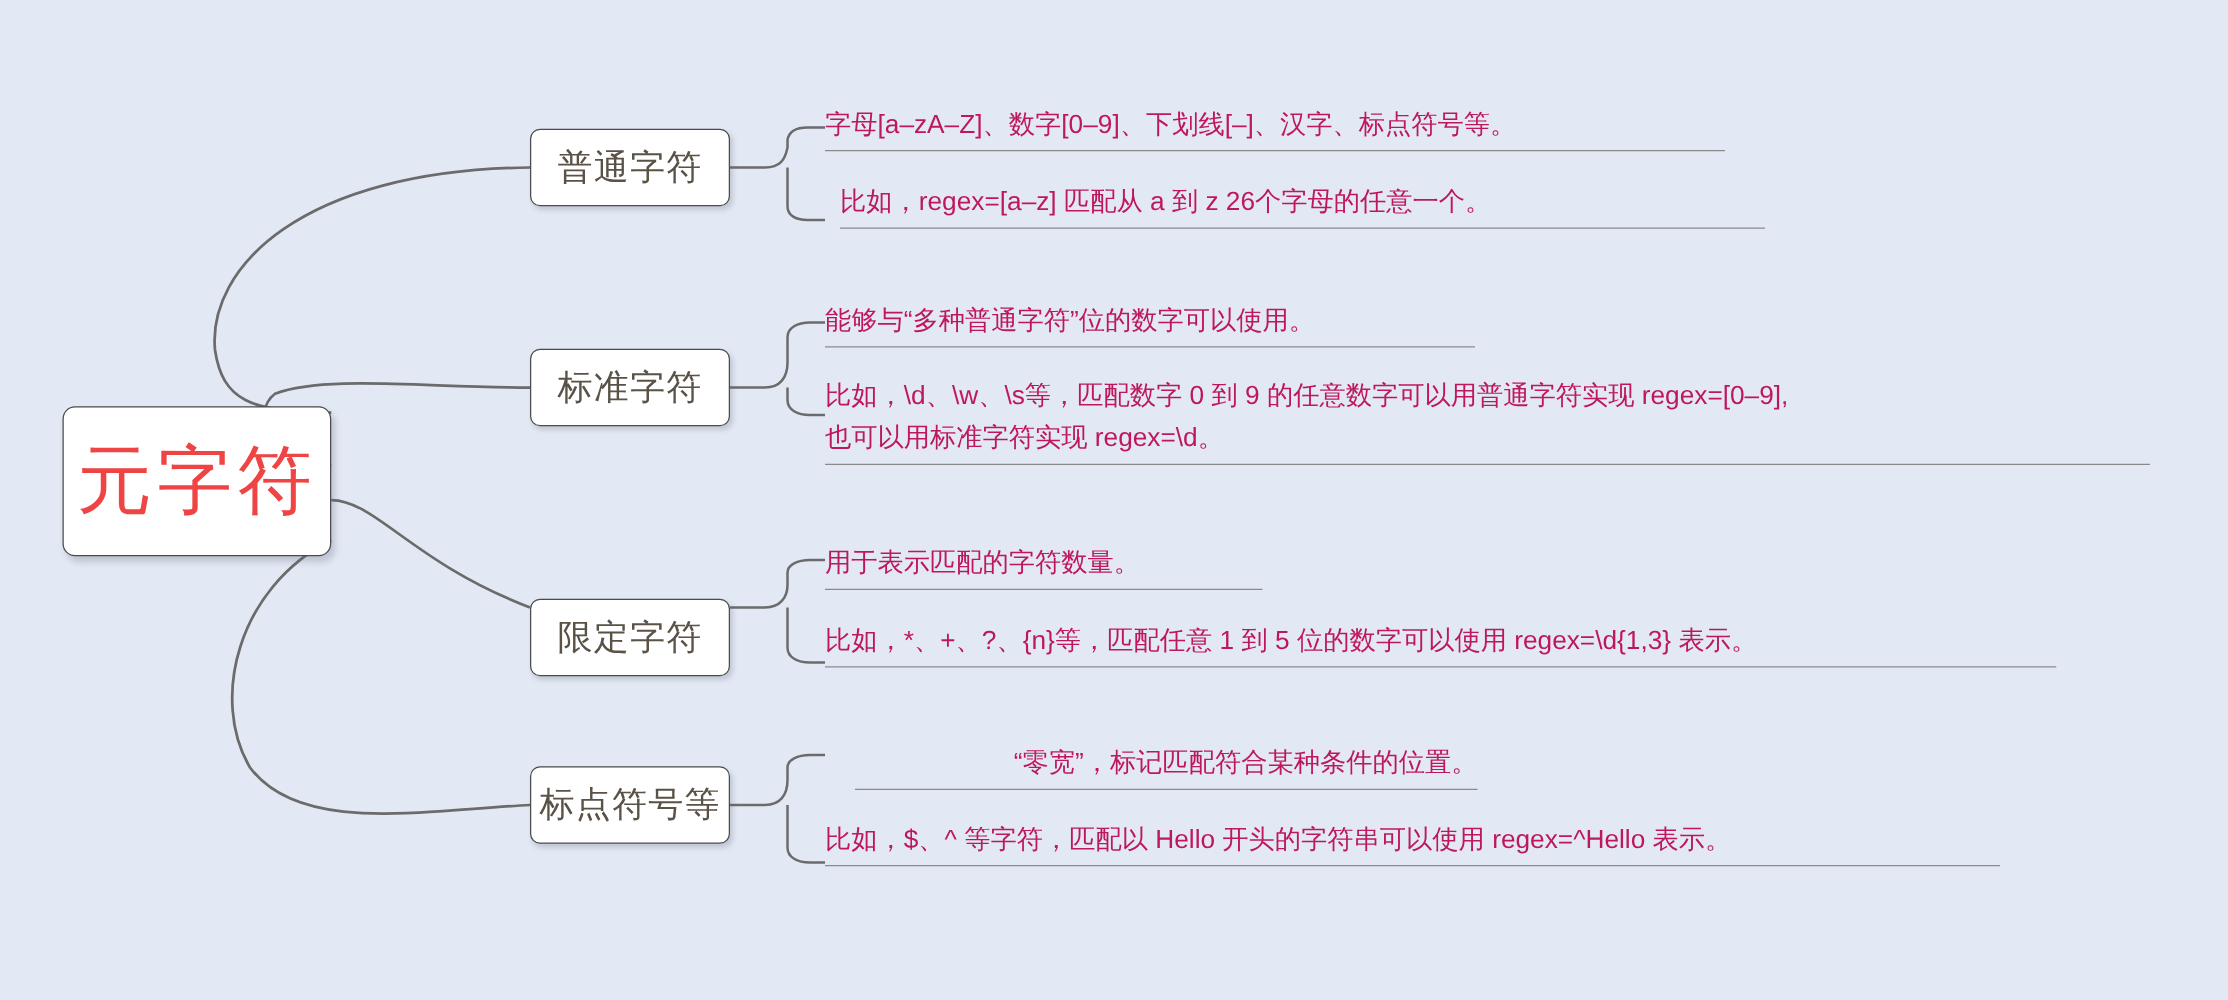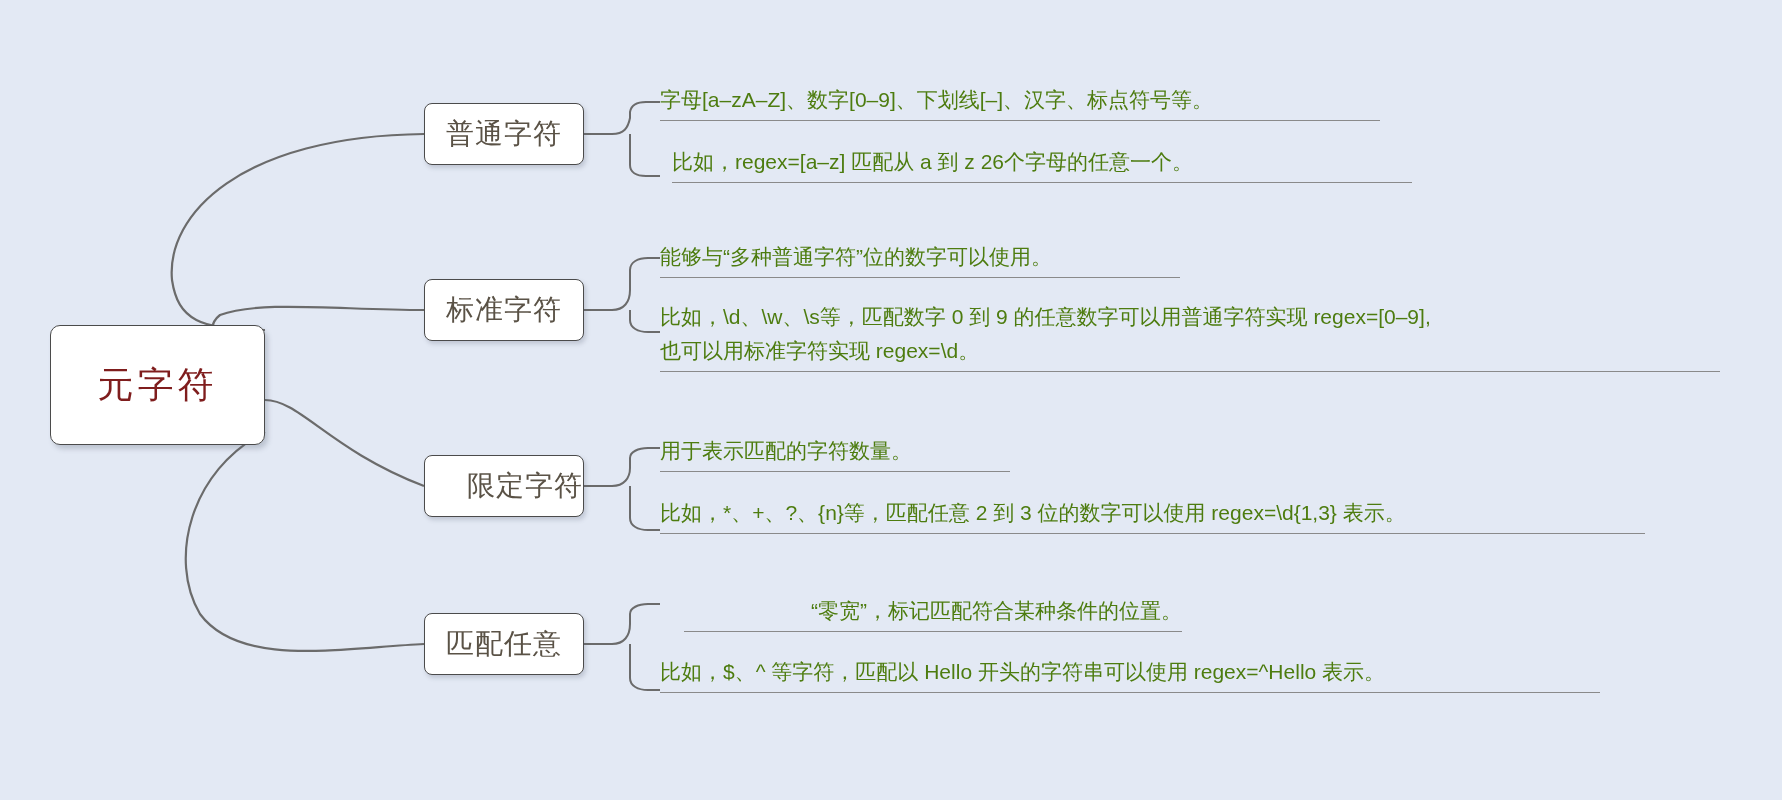--- a/index.html
+++ b/index.html
@@ -35,22 +35,22 @@
     background: #ffffff;
     border: 1.5px solid #4b4b4b;
     border-radius: 10px;
     box-shadow: 3px 4px 5px rgba(90, 100, 120, 0.28);
     display: flex;
     align-items: center;
     justify-content: center;
     box-sizing: border-box;
   }
   .root-label {
-    font-size: 36px;
-    color: #7f1d1d;
+    font-size: 60px;
+    color: #ef4444;
     letter-spacing: 4px;
     line-height: 1;
   }
   .branch-node {
     position: absolute;
     width: 160px;
     height: 62px;
     background: #ffffff;
     border: 1.5px solid #4b4b4b;
     border-radius: 8px;
@@ -61,37 +61,37 @@
     box-sizing: border-box;
   }
   .branch-label {
     font-size: 28px;
     color: #5a5246;
     letter-spacing: 1px;
   }
   .leaf {
     position: absolute;
     font-size: 21px;
-    color: #4d7c0f;
+    color: #be185d;
     line-height: 34px;
     border-bottom: 1.5px solid #8a8a8a;
     padding-bottom: 3px;
     box-sizing: border-box;
     white-space: pre-wrap;
   }
   
   #branch-0 { left: 424px; top: 103px; }
   #leaf-0-0 { left: 660px; top: 83px; width: 720px; }
   #leaf-0-1 { left: 660px; top: 145px; width: 740px; margin-left: 12px; }
   
   #branch-1 { left: 424px; top: 279px; }
   #leaf-1-0 { left: 660px; top: 240px; width: 520px; }
   #leaf-1-1 { left: 660px; top: 300px; width: 1060px; }
   
-  #branch-2 { left: 424px; top: 455px; justify-content: flex-end; }
+  #branch-2 { left: 424px; top: 479px; }
   #leaf-2-0 { left: 660px; top: 434px; width: 350px; }
   #leaf-2-1 { left: 660px; top: 496px; width: 985px; }
   
   #branch-3 { left: 424px; top: 613px; }
   #leaf-3-0 { left: 684px; top: 594px; width: 498px; text-align: right; }
   #leaf-3-1 { left: 660px; top: 655px; width: 940px; }
 </style>
 </head>
 <body>
 
@@ -131,21 +131,21 @@
     <span class="branch-label">标准字符</span>
   </div>
   <div class="leaf" id="leaf-1-0">能够与“多种普通字符”位的数字可以使用。</div>
   <div class="leaf" id="leaf-1-1">比如，\d、\w、\s等，匹配数字 0 到 9 的任意数字可以用普通字符实现 regex=[0–9],
 也可以用标准字符实现 regex=\d。</div>
 
   <div class="branch-node" id="branch-2">
     <span class="branch-label">限定字符</span>
   </div>
   <div class="leaf" id="leaf-2-0">用于表示匹配的字符数量。</div>
-  <div class="leaf" id="leaf-2-1">比如，*、+、?、{n}等，匹配任意 2 到 3 位的数字可以使用 regex=\d{1,3} 表示。</div>
+  <div class="leaf" id="leaf-2-1">比如，*、+、?、{n}等，匹配任意 1 到 5 位的数字可以使用 regex=\d{1,3} 表示。</div>
 
   <div class="branch-node" id="branch-3">
-    <span class="branch-label">匹配任意</span>
+    <span class="branch-label">标点符号等</span>
   </div>
   <div class="leaf" id="leaf-3-0">“零宽”，标记匹配符合某种条件的位置。</div>
   <div class="leaf" id="leaf-3-1">比如，$、^ 等字符，匹配以 Hello 开头的字符串可以使用 regex=^Hello 表示。</div>
 
 </div>
 
 </body></html>

